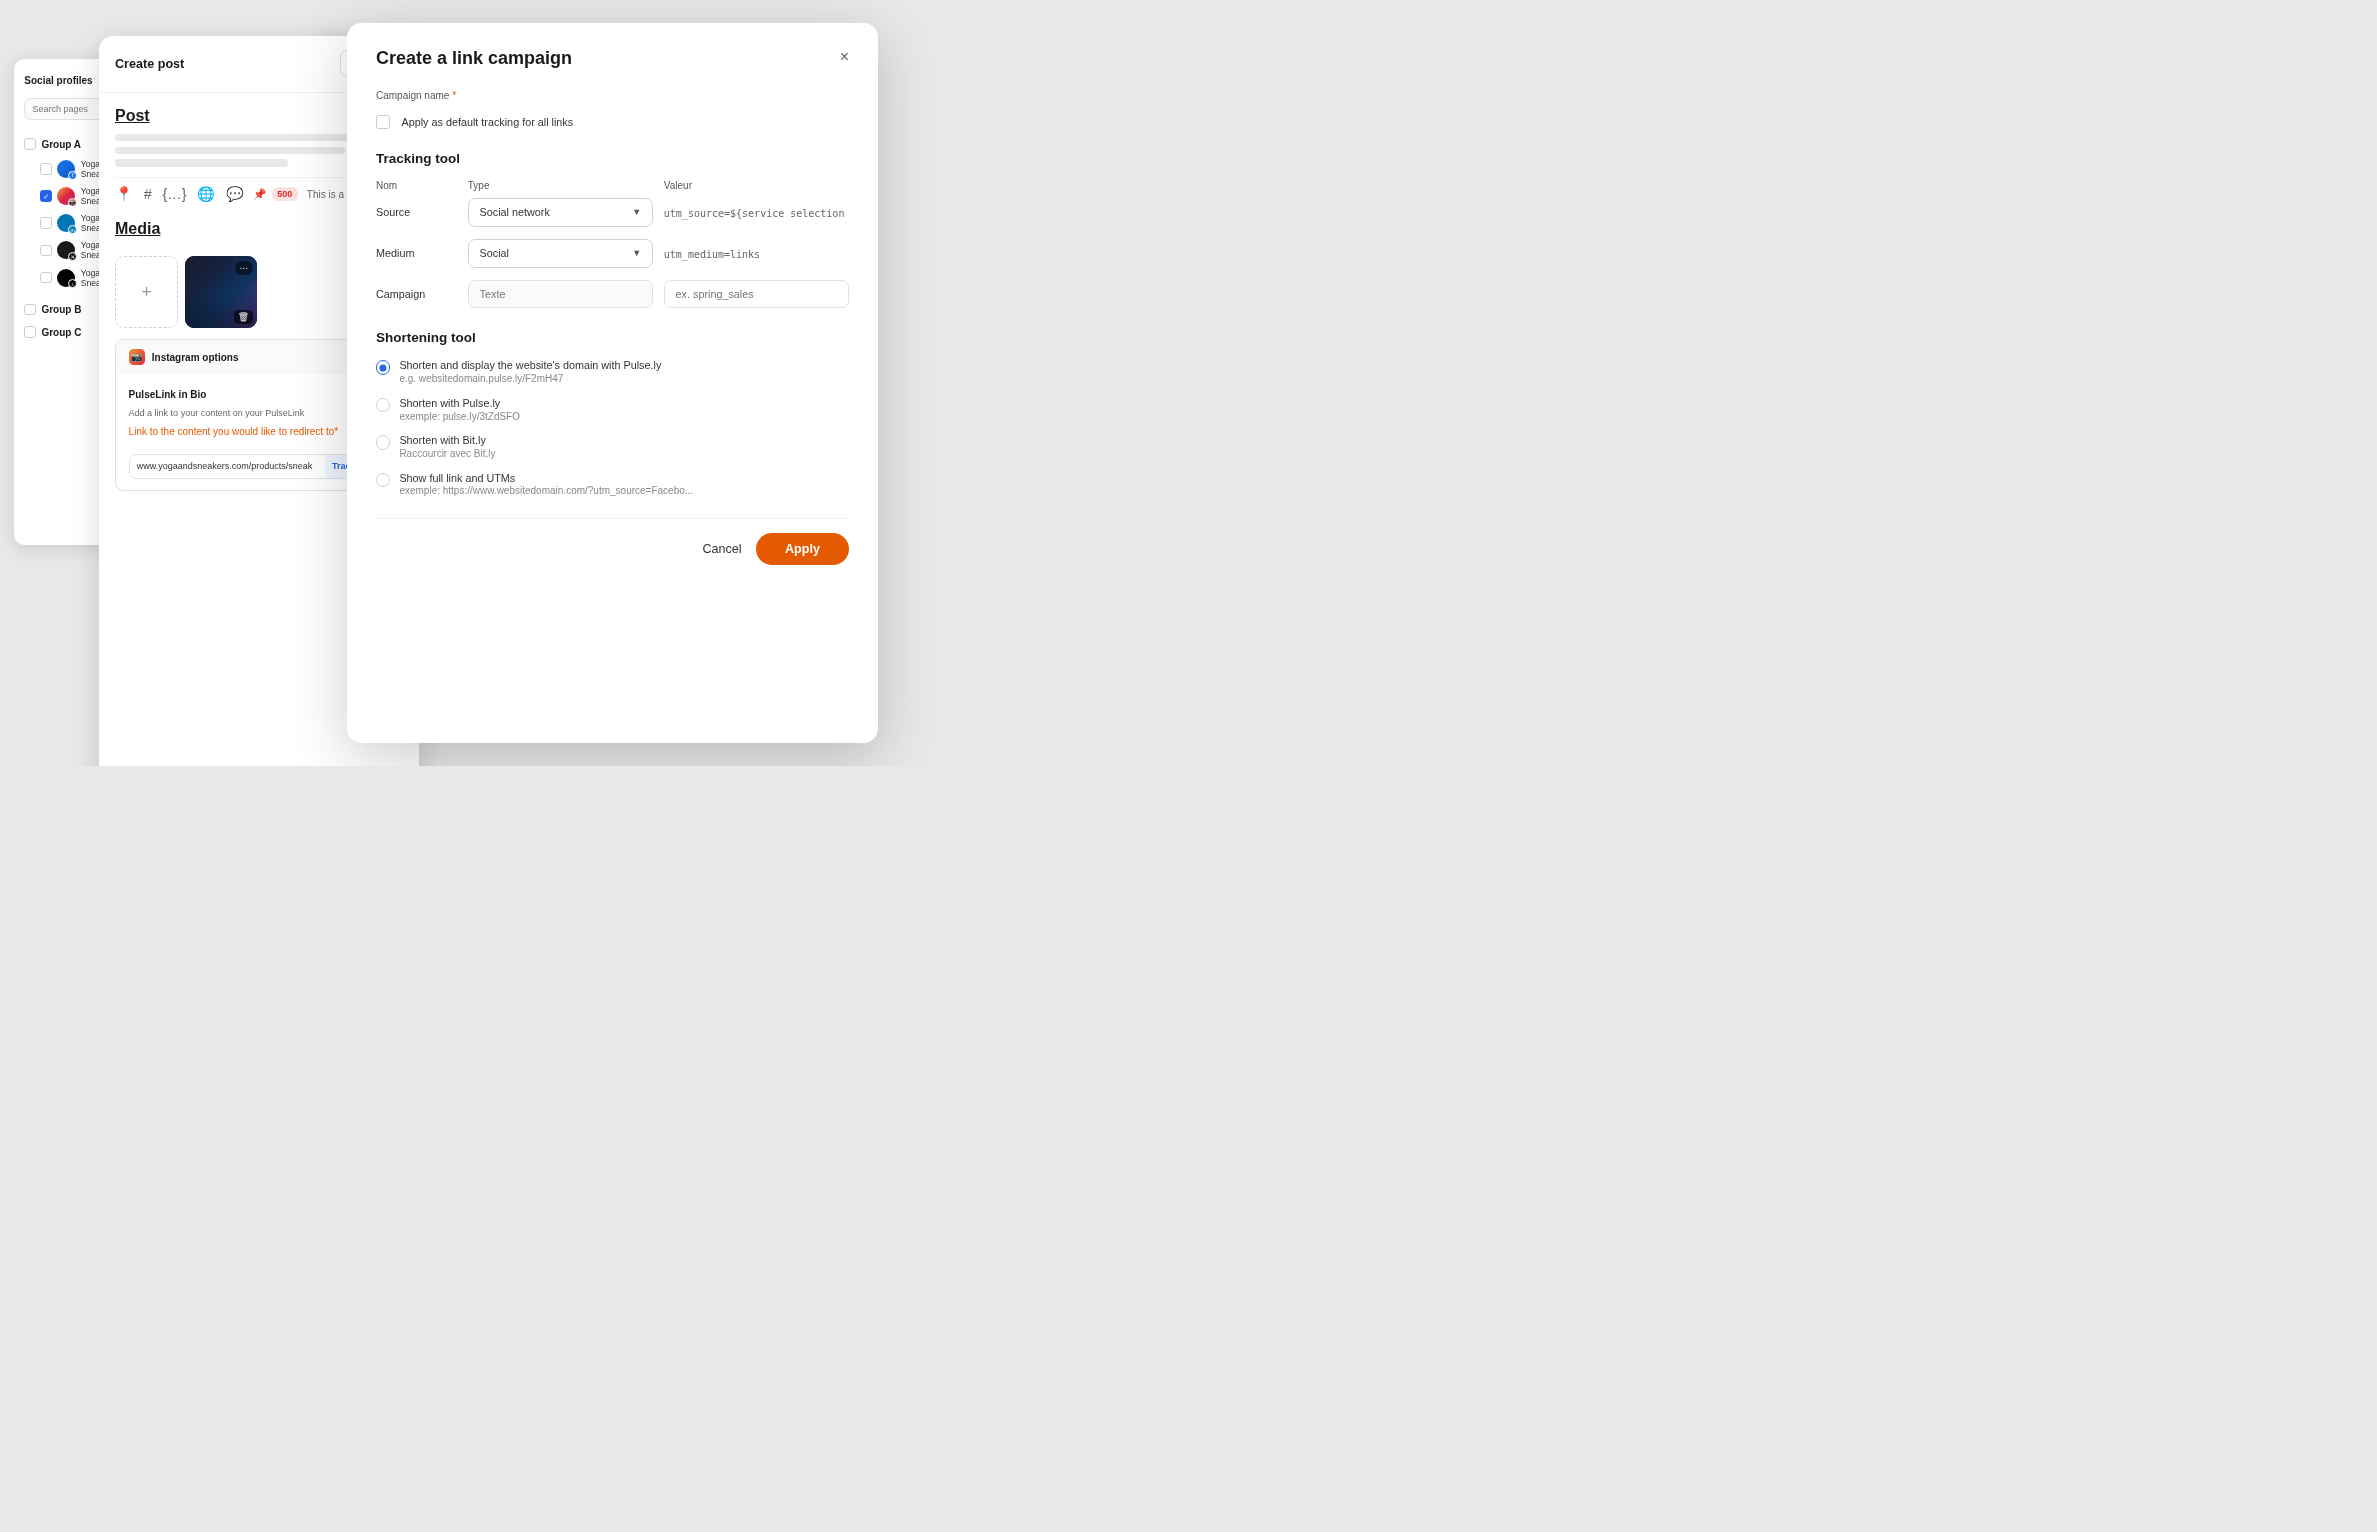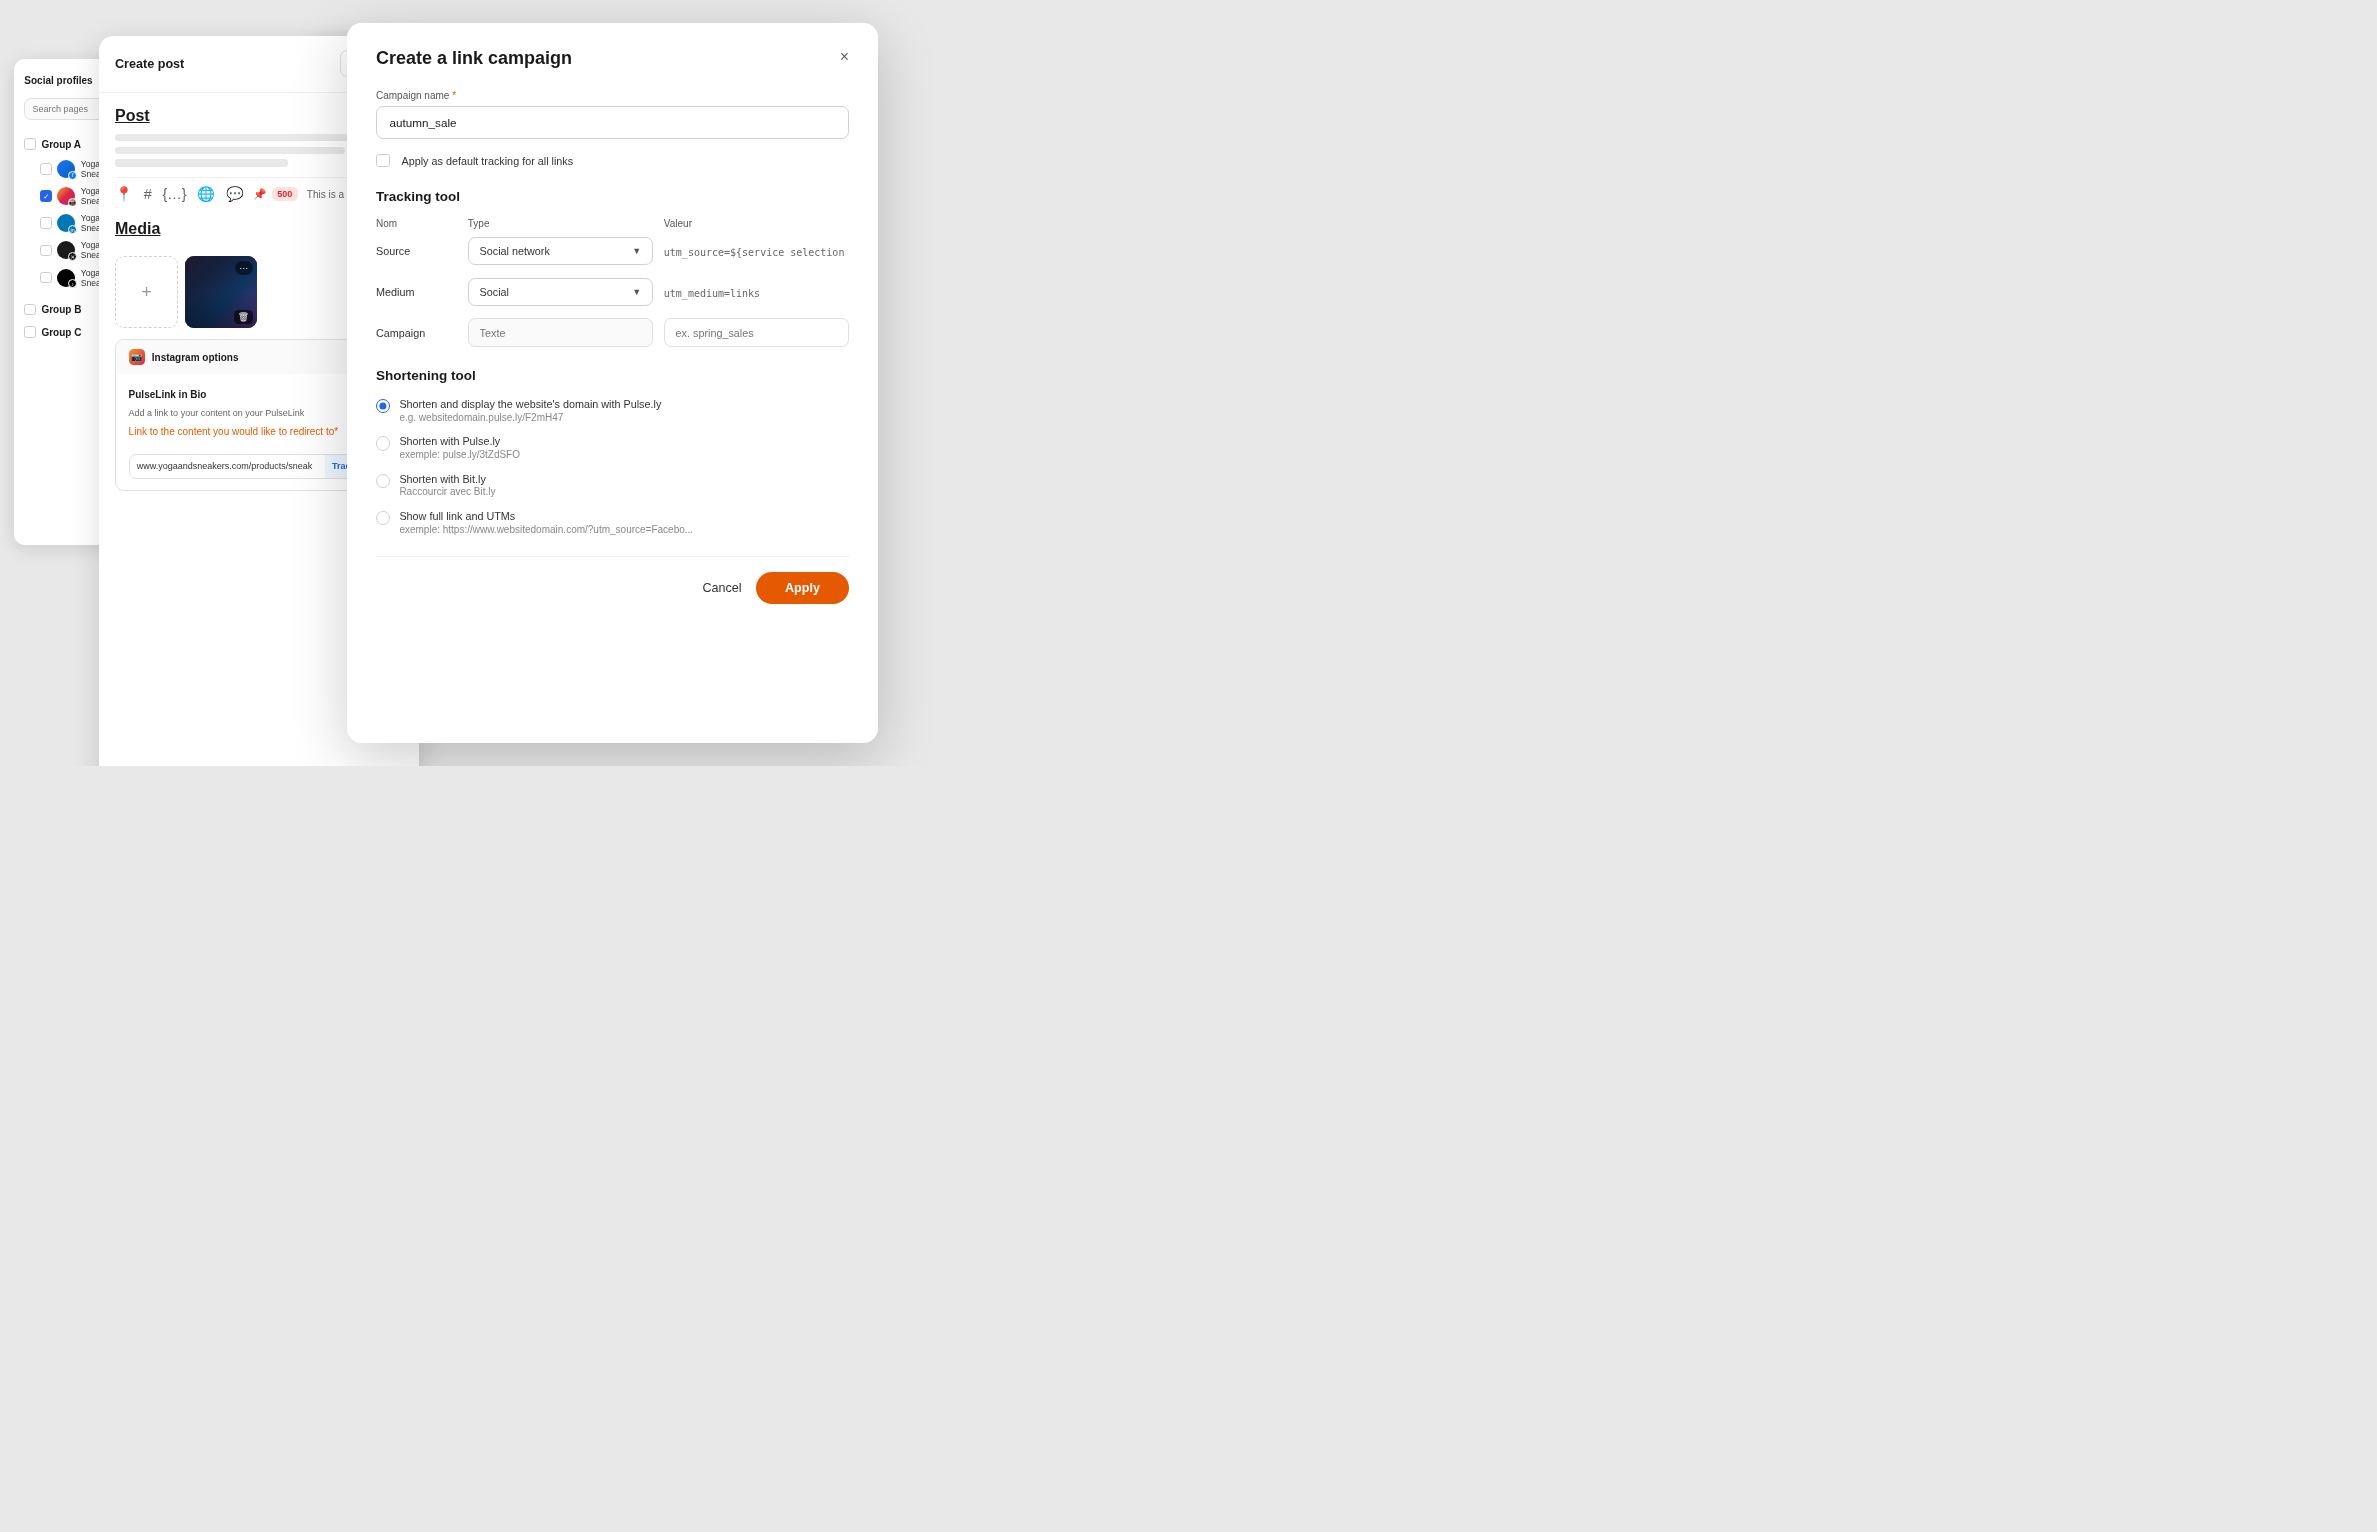--- a/index.html
+++ b/index.html
@@ -920,21 +920,20 @@
   <div class="modal-header">
     <h2 class="modal-title">Create a link campaign</h2>
     <button class="modal-close">×</button>
   </div>
 
   <div class="form-group">
     <div class="form-label">
       <span>Campaign name</span>
       <span class="required"> *</span>
     </div>
-    <input type="text" class="form-input" value="autumn_sale" style="">
   </div>
 
   <div class="checkbox-row">
     <div class="checkbox-square"></div>
     <span class="checkbox-label">Apply as default tracking for all links</span>
   </div>
 
   <div class="section-title">Tracking tool</div>
 
   <div class="tracking-table">

